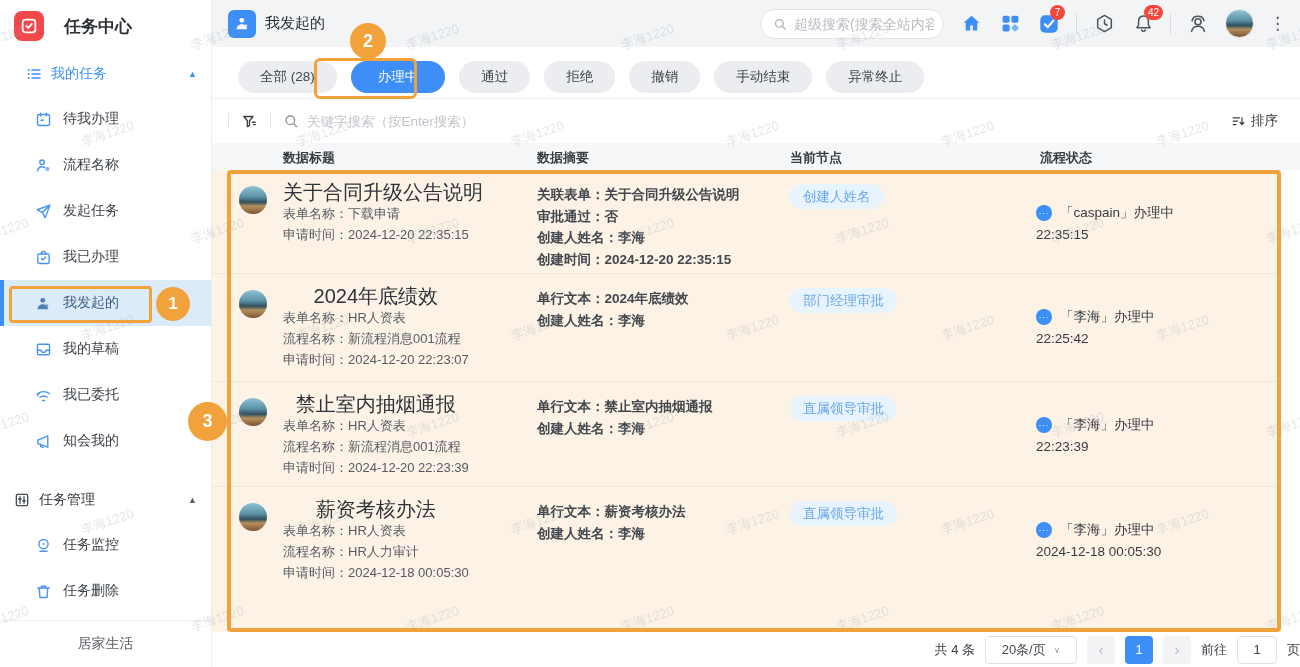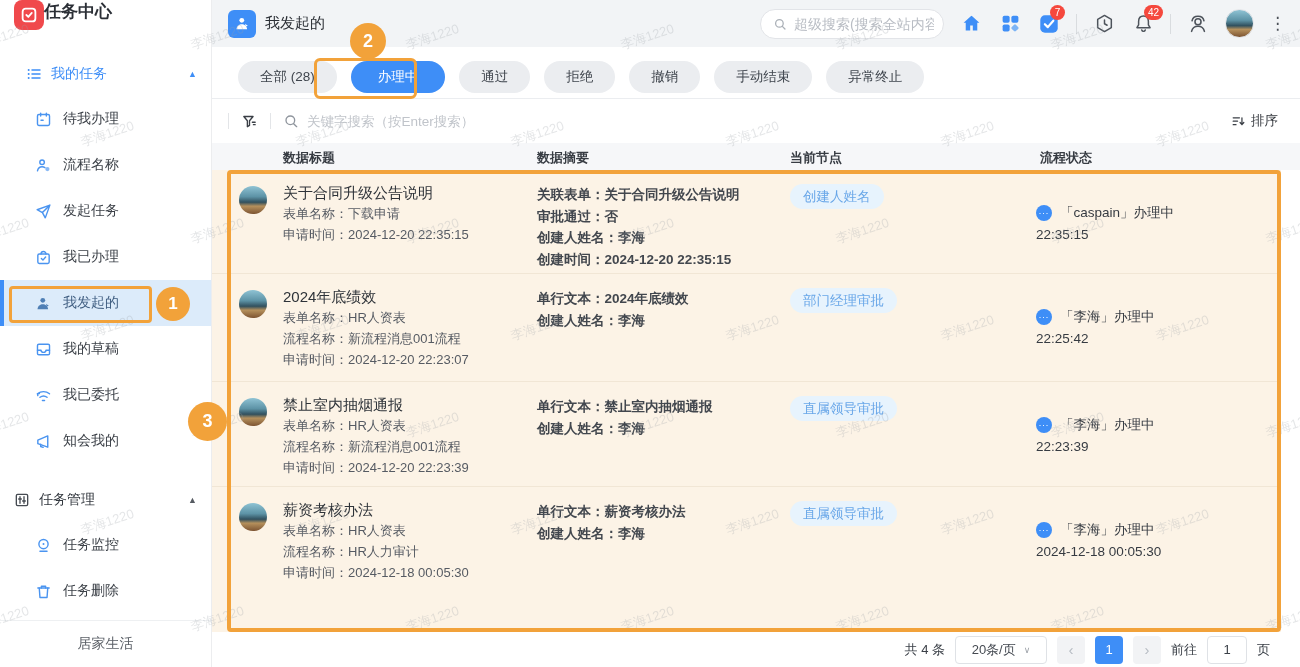--- a/index.html
+++ b/index.html
@@ -2,21 +2,21 @@
 <html><head>
 <meta charset="utf-8">
 <style>
   * { margin:0; padding:0; box-sizing:border-box; }
   html,body { width:1300px; height:667px; }
   body { font-family:"Liberation Sans","DejaVu Sans",sans-serif; background:#fff; overflow:hidden; position:relative; }
   .app { width:1300px; height:667px; display:flex; position:relative; }
 
   
   .sidebar { width:212px; height:667px; background:#fff; border-right:1px solid #ecedef; display:flex; flex-direction:column; flex-shrink:0; position:relative; z-index:2; }
-  .logo-row { height:52px; display:flex; padding-left:14px; gap:0; }
+  .logo-row { height:52px; display:flex; align-items:center; padding-left:14px; gap:20px; }
   .logo-badge { width:30px; height:30px; border-radius:8px; background:#f0494c; display:flex; align-items:center; justify-content:center; }
   .logo-title { font-size:17px; font-weight:bold; color:#2b2f36; }
   .ssection { height:44px; display:flex; align-items:center; padding:0 14px; gap:9px; font-size:14px; color:#33383f; position:relative; }
   .ssection.active { color:#3e8ef7;margin-left:12px; }
   .ssection .arrow { margin-left:auto; font-size:9px; color:#3e8ef7; }
   .ssection.dark .arrow { color:#565b62; }
   .sitem { height:46px; display:flex; align-items:center; padding-left:35px; gap:11px; font-size:14px; color:#3c4148; position:relative; cursor:pointer; }
   .sitem .icn { width:17px; height:17px; color:#4a94f0; display:flex; }
   .sitem.selected { background:#dcebfa; color:#3f5d80; }
   .sitem.selected::before { content:""; position:absolute; left:0; top:0; bottom:0; width:4px; background:#3e8ef7; }
@@ -51,32 +51,32 @@
 
   .thead { height:27px; background:#f6f7f9; position:relative; font-size:13px; font-weight:bold; color:#373c43; }
   .thead span { position:absolute; top:6px; }
   .th-c0{left:71px;} .th-c1{left:325px;} .th-c2{left:578px;} .th-c3{left:828px;}
 
   .rows-area { position:relative; height:462px; background:#fcf3e6; width:1069px; }
   .trow { position:relative; border-bottom:1px solid #f1e6d5; }
   .r0{height:104px;} .r1{height:108px;} .r2{height:105px;} .r3{height:100px; border-bottom:none;}
   .row-avatar { position:absolute; left:27px; top:16px; width:28px; height:28px; border-radius:50%; background:linear-gradient(180deg,#8fc3d4 0%,#5d93a6 38%,#31505e 58%,#b5905c 72%,#7d5432 100%); }
   .rtitle-block { position:absolute; left:71px; top:12px; }
-  .rtitle { font-size:15px; color:#2e3339; line-height:21px; }
+  .rtitle { font-size:20px; color:#2e3339; line-height:21px;text-align:center; }
   .rline { font-size:13px; color:#565b63; line-height:21px; }
   .rsummary { position:absolute; left:325px; top:14px;font-weight:bold; }
   .sline { font-size:13.5px; color:#42474e; line-height:21.5px; }
   .rnode { position:absolute; left:578px; top:14px; }
   .node-pill { display:inline-flex; align-items:center; height:25px; border-radius:13px; background:#e7f3fd; color:#68a6e8; font-size:13.5px; padding:0 13px; }
   .rstatus { position:absolute; left:824px; top:34px; font-size:13.5px; color:#363b42; }
   .st-line1 { display:flex; align-items:center; gap:8px; }
   .st-ico { width:16px; height:16px; border-radius:50%; background:#3e8ef7; color:#fff; display:flex; align-items:center; justify-content:center; font-size:9px; letter-spacing:1px; line-height:1; padding-bottom:4px; }
   .st-time { margin-top:5px; }
 
-  .pagination { height:35px; display:flex; align-items:center; justify-content:flex-end; gap:10px; padding-right:30px; font-size:13px; color:#3b4048; background:#fff; }
+  .pagination { height:35px; display:flex; align-items:center; justify-content:flex-end; gap:10px; padding-right:0; font-size:13px; color:#3b4048; background:#fff; }
   .psel { width:92px; height:28px; border:1px solid #dfe2e6; border-radius:4px; display:flex; align-items:center; justify-content:center; gap:8px; color:#454a52; background:#fff; cursor:pointer; }
   .psel .chev { font-size:9px; color:#9ba0a7; }
   .pbtn { width:28px; height:28px; border-radius:4px; background:#f2f3f5; color:#b6bbc2; display:flex; align-items:center; justify-content:center; font-size:15px; cursor:pointer; }
   .pbtn.cur { background:#3e8ef7; color:#fff; font-size:13px; }
   .goto-input { width:40px; height:28px; border:1px solid #dfe2e6; border-radius:4px; text-align:center; font-size:13px; color:#3b4048; outline:none; font-family:inherit; background:#fff; }
 
   
   .wm-layer { position:absolute; inset:0; pointer-events:none; z-index:40; overflow:hidden; }
   .wm { position:absolute; font-size:13px; color:#9aa0a6; opacity:0.26; transform:rotate(-18deg); white-space:nowrap; }
 

